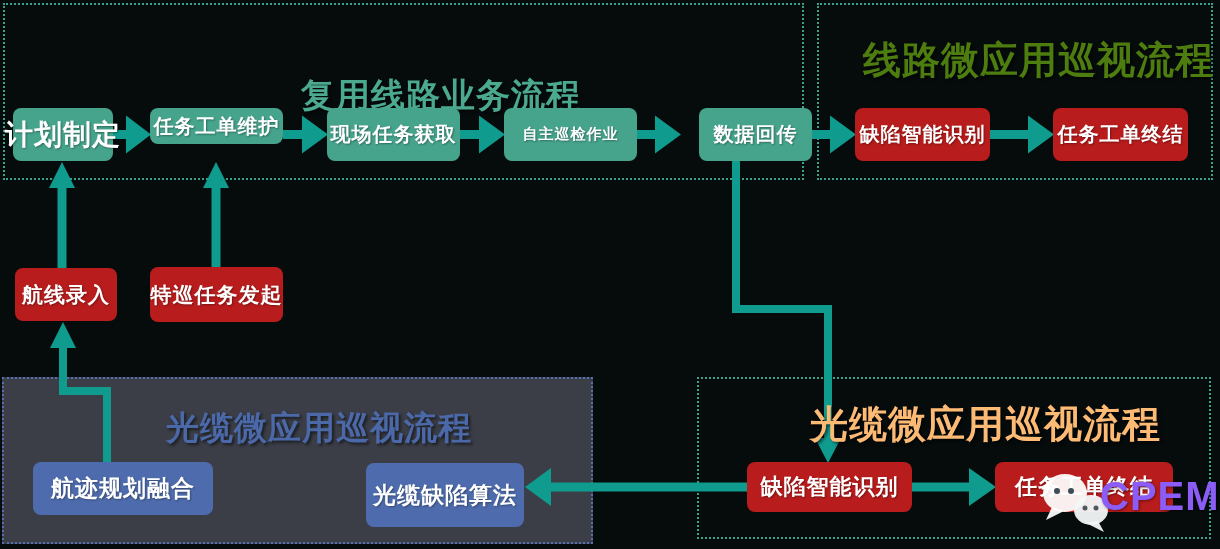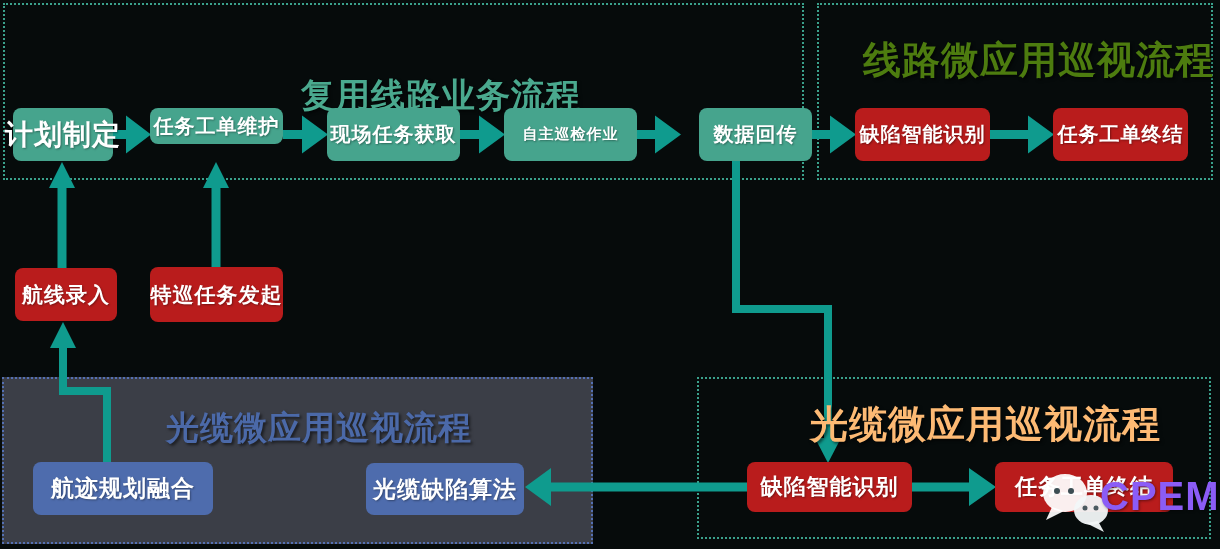--- a/index.html
+++ b/index.html
@@ -61,21 +61,21 @@
   <div class="node green" style="left:327px;top:108px;width:133px;height:53px;font-size:20px;">现场任务获取</div>
   <div class="node green" style="left:504px;top:108px;width:133px;height:53px;font-size:15px;">自主巡检作业</div>
   <div class="node green" style="left:680px;top:108px;width:113px;height:53px;font-size:20px;margin-left:19px;">数据回传</div>
   <div class="node cyan" style="left:855px;top:108px;width:135px;height:53px;font-size:20px;">缺陷智能识别</div>
   <div class="node cyan" style="left:1053px;top:108px;width:135px;height:53px;font-size:20px;">任务工单终结</div>
 
   <div class="node cyan" style="left:15px;top:268px;width:102px;height:53px;font-size:21px;">航线录入</div>
   <div class="node cyan" style="left:150px;top:267px;width:133px;height:55px;font-size:21px;">特巡任务发起</div>
 
   <div class="node blue" style="left:25px;top:462px;width:180px;height:53px;font-size:23px;margin-left:8px;">航迹规划融合</div>
-  <div class="node blue" style="left:366px;top:463px;width:158px;height:52px;font-size:23px;">光缆缺陷算法</div>
+  <div class="node blue" style="left:366px;top:463px;width:158px;height:64px;font-size:23px;">光缆缺陷算法</div>
   <div class="node cyan" style="left:747px;top:462px;width:165px;height:50px;font-size:22px;">缺陷智能识别</div>
   <div class="node cyan" style="left:995px;top:462px;width:178px;height:50px;font-size:22px;">任务工单终结</div>
 
   <div class="watermark">
     <svg width="80" height="64" style="position:absolute;left:6px;top:12px">
       <ellipse cx="27" cy="23" rx="22" ry="19" fill="#ffffff" opacity="0.93"></ellipse>
       <polygon points="14,37 8,50 26,41" fill="#ffffff" opacity="0.93"></polygon>
       <circle cx="19" cy="21" r="3" fill="#3c4d53"></circle>
       <circle cx="33" cy="21" r="3" fill="#3c4d53"></circle>
       <ellipse cx="53" cy="40" rx="17" ry="15" fill="#f2f7f8" opacity="0.95"></ellipse>

